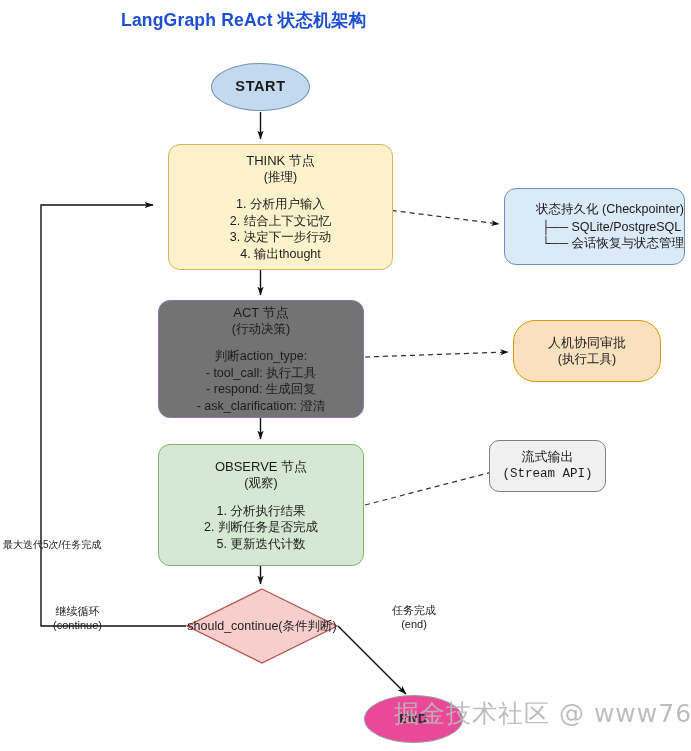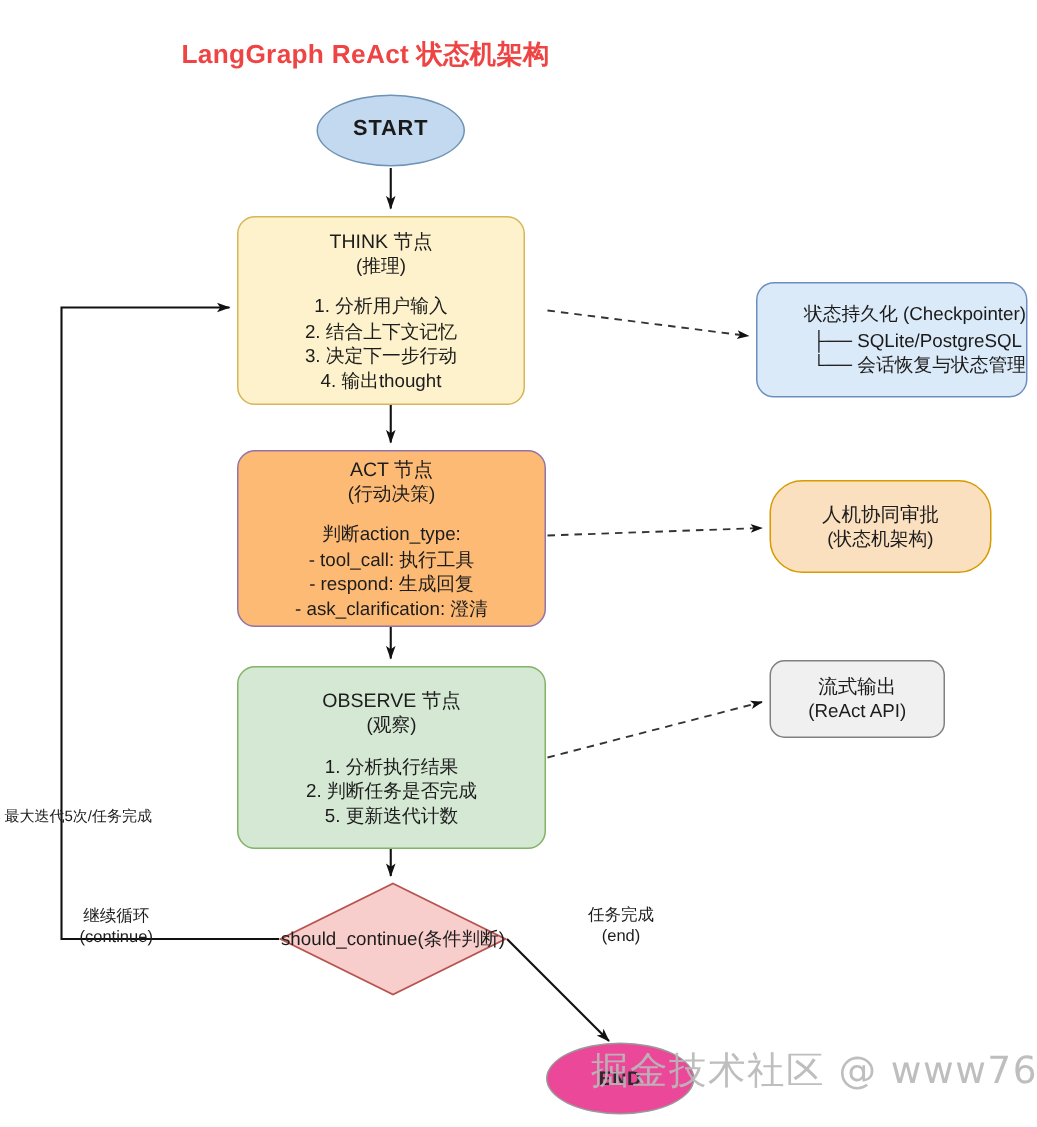--- a/index.html
+++ b/index.html
@@ -36,25 +36,25 @@
     display: flex;
     flex-direction: column;
     align-items: center;
     justify-content: center;
     text-align: center;
     line-height: 1.32;
   }
   .page-title {
     position: absolute;
     left: 121px;
-    top: 24px;
+    top: 8px;
     font-size: 17.5px;
     font-weight: bold;
     letter-spacing: 0.2px;
-    color: #ef4444;
+    color: #1d4ed8;
     white-space: nowrap;
   }
   
   .ellipse-node {
     border-radius: 50%;
     text-align: center;
   }
   #node-start {
     left: 211px;
     top: 63px;
@@ -76,33 +76,33 @@
     font-size: 13px;
     font-weight: bold;
     letter-spacing: 0.4px;
     color: #2a2a2a;
   }
   
   .proc {
     border-radius: 12px;
   }
   #node-think {
-    left: 158px;
+    left: 168px;
     top: 144px;
-    width: 192px;
+    width: 225px;
     height: 126px;
     background: #fdf2cc;
     border: 1.3px solid #d6b656;
   }
   #node-act {
     left: 158px;
     top: 300px;
     width: 206px;
     height: 118px;
-    background: #fdba74;
+    background: #737373;
     border: 1.3px solid #9673a6;
   }
   #node-observe {
     left: 158px;
     top: 444px;
     width: 206px;
     height: 122px;
     background: #d5e8d4;
     border: 1.3px solid #82b366;
   }
@@ -119,27 +119,28 @@
   #node-human {
     left: 513px;
     top: 320px;
     width: 148px;
     height: 62px;
     background: #fbe0c0;
     border: 1.3px solid #d79b00;
     border-radius: 22px;
   }
   #node-stream {
-    left: 513px;
+    left: 489px;
     top: 440px;
     width: 117px;
     height: 52px;
     background: #f0f0f0;
     border: 1.3px solid #808080;
     border-radius: 10px;
+    font-family: Liberation Mono, monospace;
   }
   .node-head {
     font-size: 13px;
     color: #1c1c1c;
   }
   .node-sub {
     font-size: 12.5px;
     color: #1c1c1c;
   }
   .node-body {
@@ -290,26 +291,26 @@
   <div class="node" id="node-checkpointer">
     <div class="small-head">状态持久化 (Checkpointer)</div>
     <div class="tree-list">
       <div>├── SQLite/PostgreSQL</div>
       <div>└── 会话恢复与状态管理</div>
     </div>
   </div>
 
   <div class="node" id="node-human">
     <div class="node-head">人机协同审批</div>
-    <div class="node-sub">(状态机架构)</div>
+    <div class="node-sub">(执行工具)</div>
   </div>
 
   <div class="node" id="node-stream">
     <div class="node-head">流式输出</div>
-    <div class="node-sub">(ReAct API)</div>
+    <div class="node-sub">(Stream API)</div>
   </div>
 
   <div id="node-decision-wrap">
     <svg width="152" height="76" viewBox="0 0 152 76">
       <polygon points="76,1 151,38 76,75 1,38" fill="#f8cecc" stroke="#b85450" stroke-width="1.3"></polygon>
     </svg>
     <div class="diamond-text">
       <div>should_continue</div>
       <div>(条件判断)</div>
     </div>

